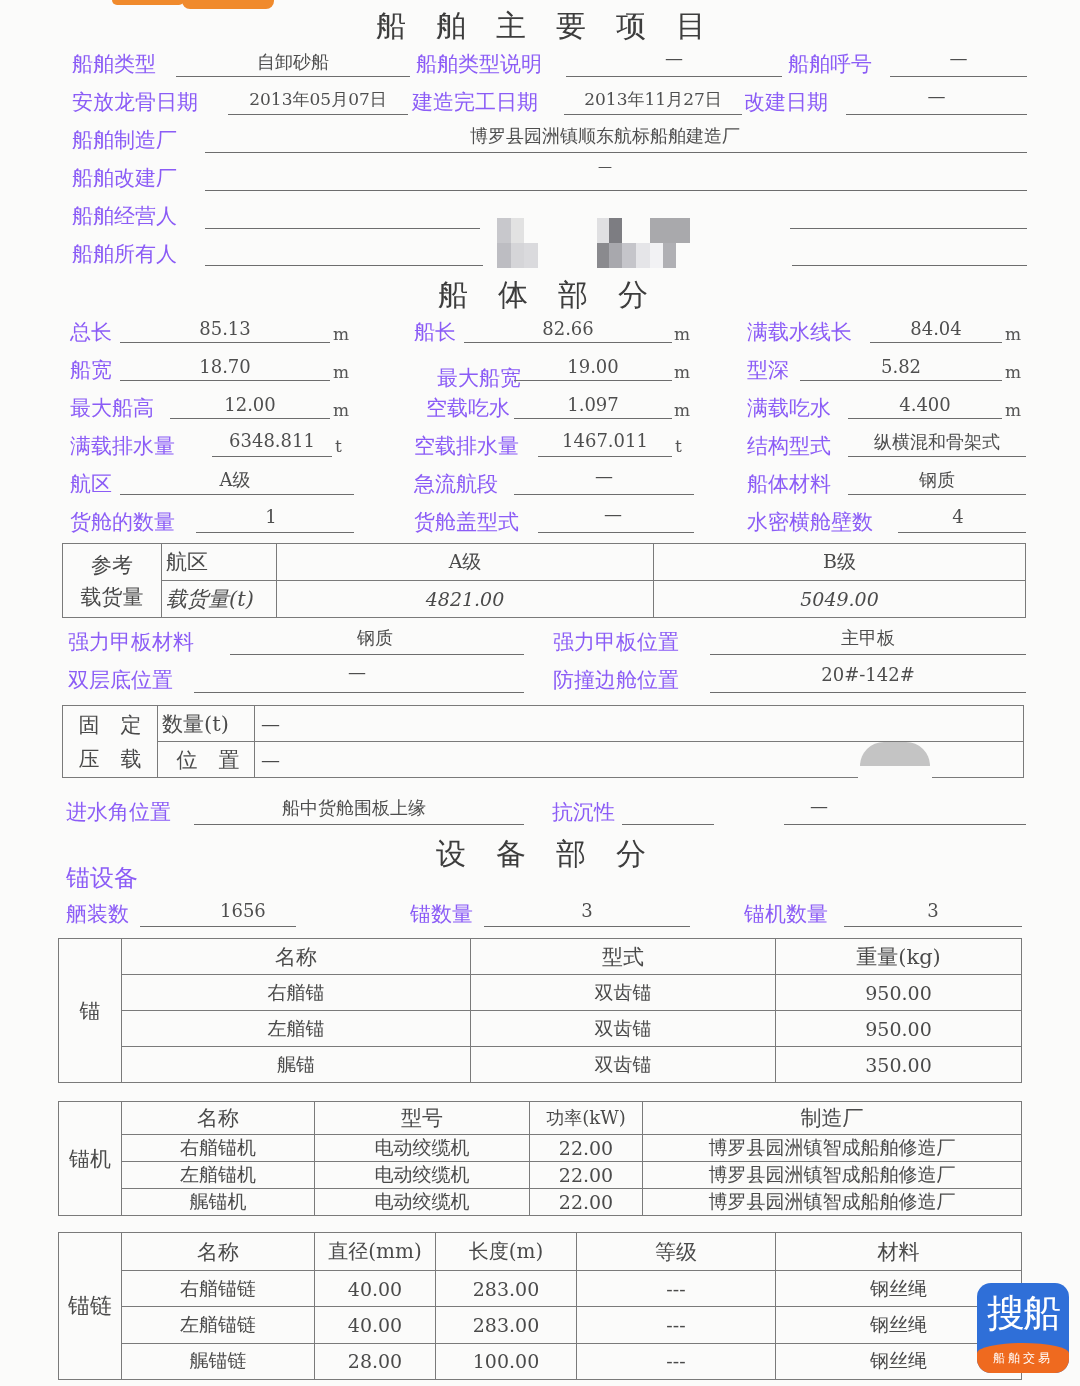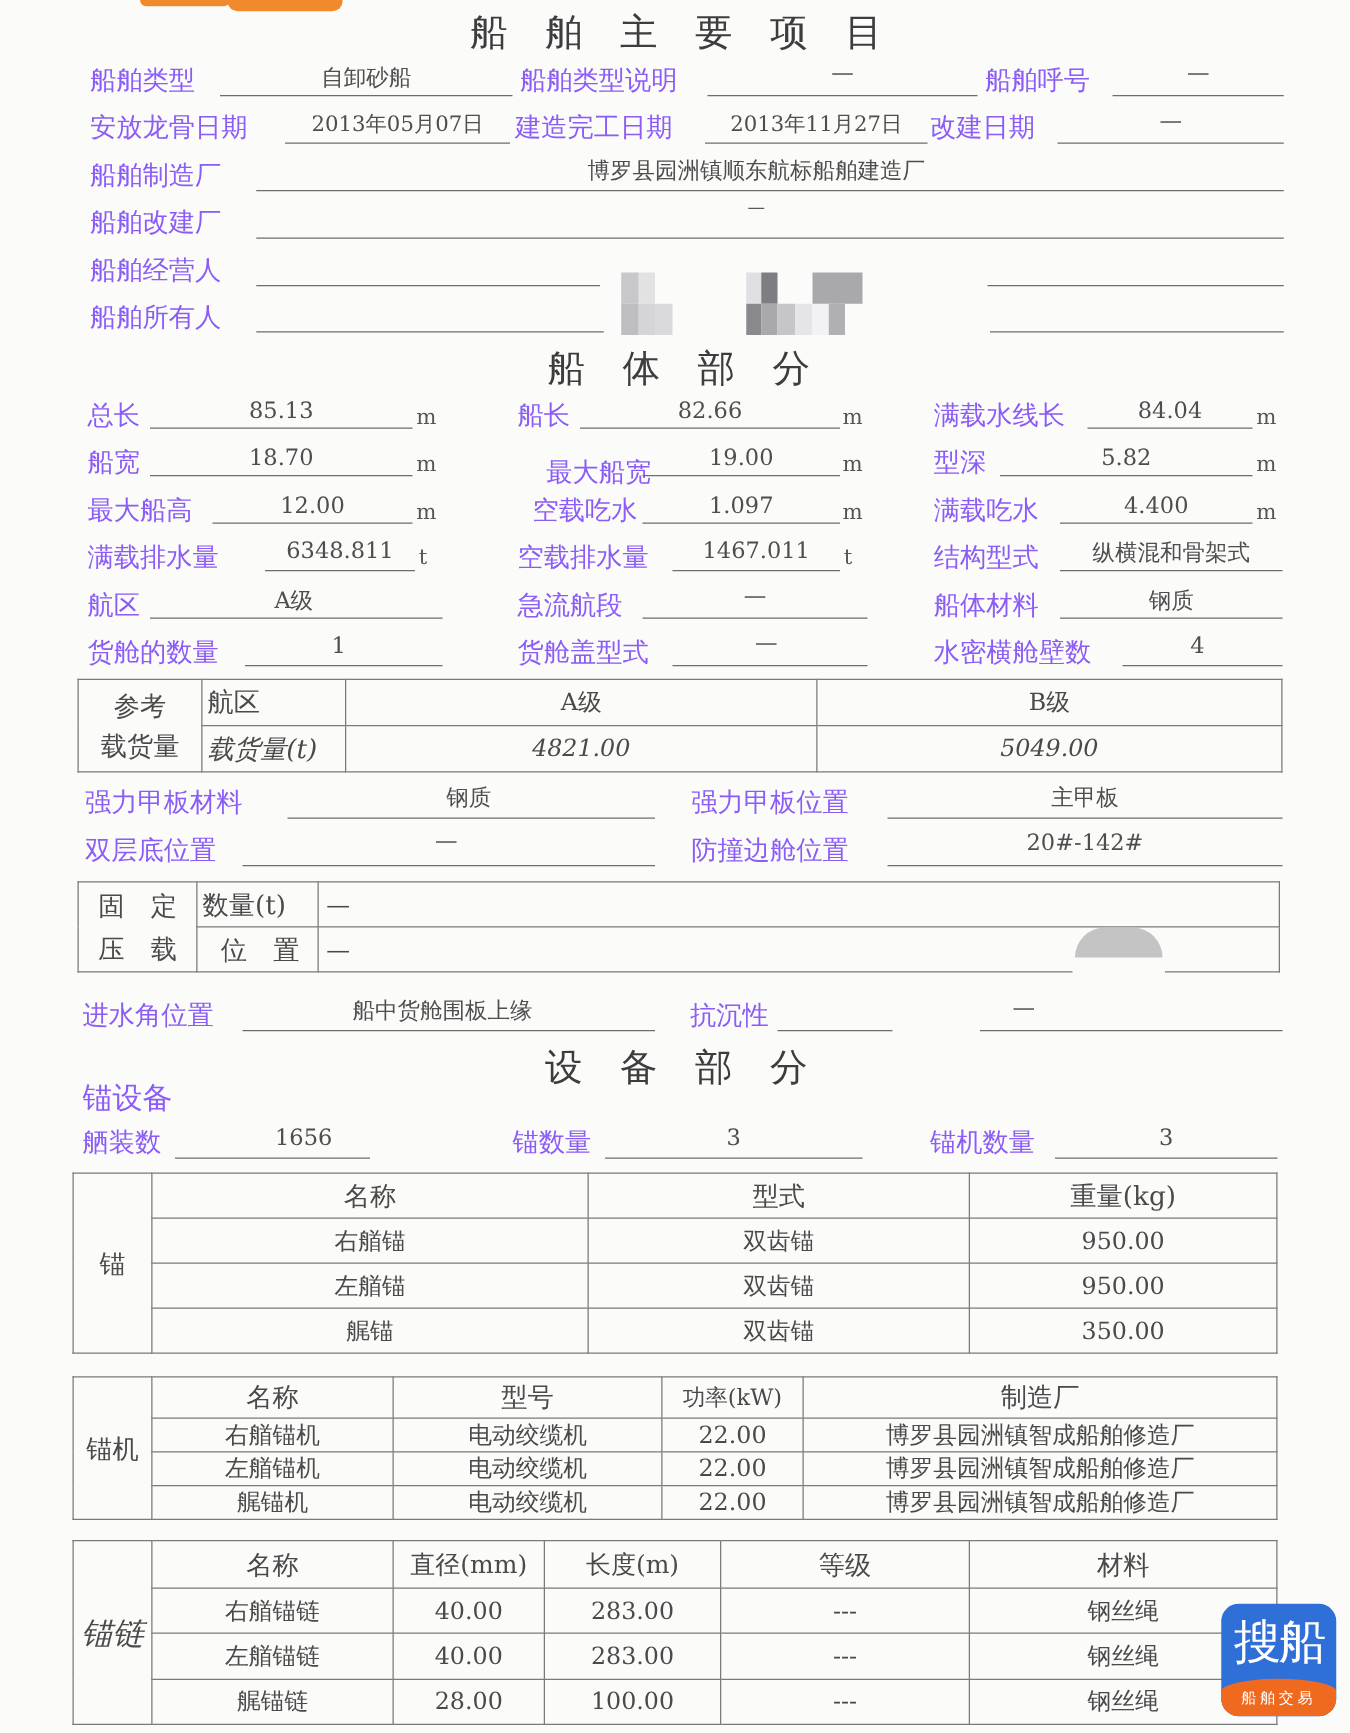--- a/index.html
+++ b/index.html
@@ -282,21 +282,21 @@
     <td>电动绞缆机</td>
     <td>22.00</td>
     <td>博罗县园洲镇智成船舶修造厂</td>
   </tr>
 </tbody>
   </table>
 
 <table class="grid" style="left:58px;top:1232px;width:964px;height:148px;">
   <tbody>
       <tr style="height:38px;">
-    <td rowspan="4" style="width:62px;font-size:25px;font-style:italic;">锚链</td>
+    <td rowspan="4" style="width:62px;font-size:22px;">锚链</td>
     <td style="width:192px;font-size:21px;">名称</td>
     <td style="width:120px;font-size:20px;">直径(mm)</td>
     <td style="width:140px;font-size:20px;">长度(m)</td>
     <td style="width:198px;font-size:21px;">等级</td>
     <td style="font-size:21px;">材料</td>
   </tr>
   <tr style="height:36px;">
     <td>右艏锚链</td>
     <td>40.00</td>
     <td>283.00</td>

